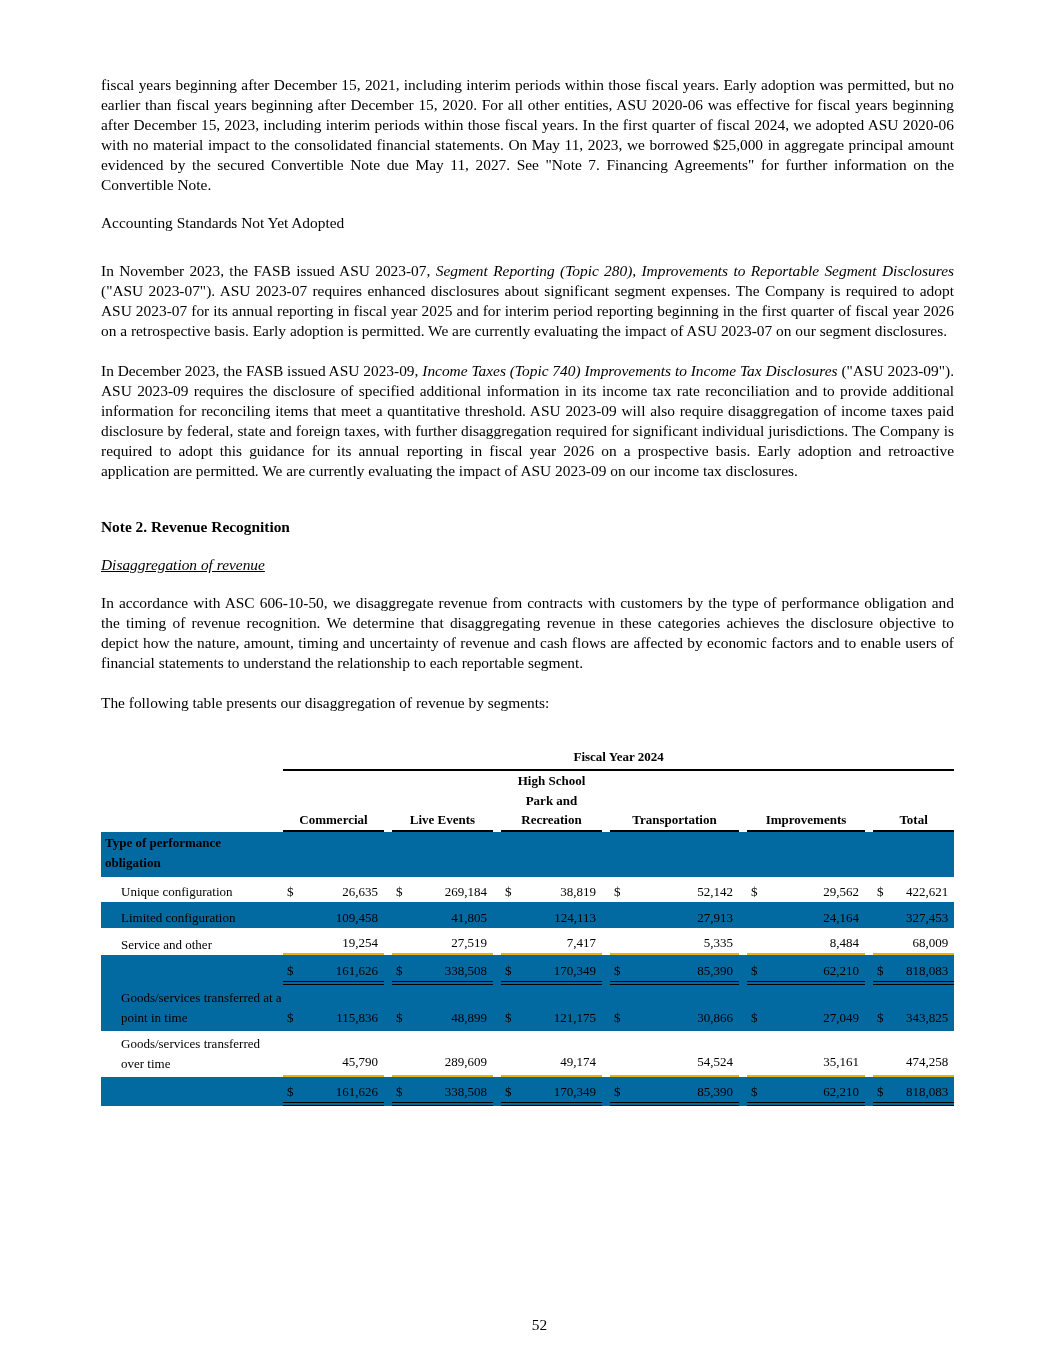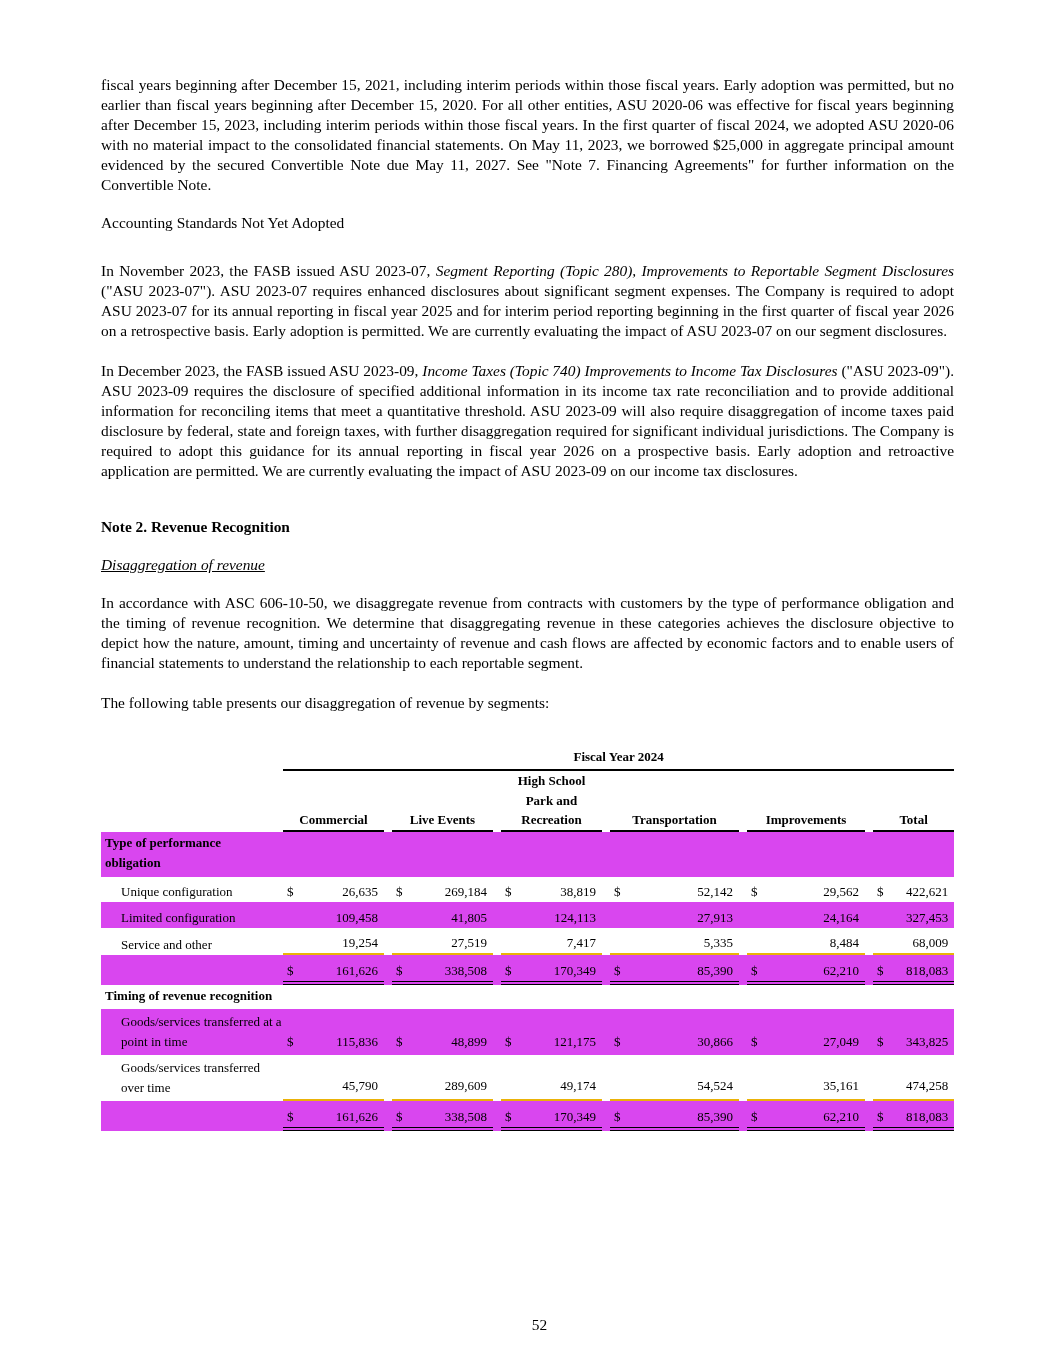--- a/index.html
+++ b/index.html
@@ -13,21 +13,21 @@
   .u-head { font-style: italic; text-decoration: underline; margin-bottom: 18px; }
   .intro { margin-bottom: 34px; font-family: Liberation Serif, serif; }
   em { font-style: italic; }
 
   table.rev { border-collapse: separate; border-spacing: 0; width: 853px; table-layout: fixed; font-size: 13px; }
   table.rev td, table.rev th { padding: 0; vertical-align: bottom; }
   col.c-label { width: 182px; }
   .fy-head { text-align: center; font-weight: bold; padding-bottom: 2px !important; }
   .col-head { text-align: center; font-weight: bold; line-height: 19.5px; padding-bottom: 0 !important; }
   .hline { border-bottom: 2px solid #000; }
-  .blue { background: #d946ef; }
+  .blue { background: #0369a1; }
   .sect td.lbl { font-weight: bold; padding: 1px 4px 3px 4px !important; line-height: 20.5px; }
   .row td { height: 25.5px; vertical-align: middle; }
   .row td.lbl { padding-left: 20px !important; white-space: nowrap; margin-top: 38px; }
   .row.ml td { vertical-align: bottom; padding-bottom: 3px !important; }
   .row.ml td.lbl { white-space: normal; line-height: 20px; padding-top: 3px !important; }
   .dollar { text-align: left; padding-left: 4px !important; }
   .num { text-align: right; padding-right: 6px !important; }
   .under td.cell { border-bottom: 2px solid #eab308; }
   .dbl td.cell { border-bottom: 4px double #000; }
   .pageno { position: absolute; left: 12px; width: 1055px; top: 1315px; text-align: center; font-size: 15.4px; }
@@ -195,24 +195,20 @@
           <td></td>
           <td class="dollar cell">$</td>
           <td class="num cell">85,390</td>
           <td></td>
           <td class="dollar cell">$</td>
           <td class="num cell">62,210</td>
           <td></td>
           <td class="dollar cell">$</td>
           <td class="num cell">818,083</td>
         </tr>
-        <tr class="sect">
-          <td class="lbl">Timing of revenue recognition</td>
-          <td colspan="17"></td>
-        </tr>
         <tr class="row blue ml">
           <td class="lbl">Goods/services transferred at a point in time</td>
           <td class="dollar cell">$</td>
           <td class="num cell">115,836</td>
           <td></td>
           <td class="dollar cell">$</td>
           <td class="num cell">48,899</td>
           <td></td>
           <td class="dollar cell">$</td>
           <td class="num cell">121,175</td>

